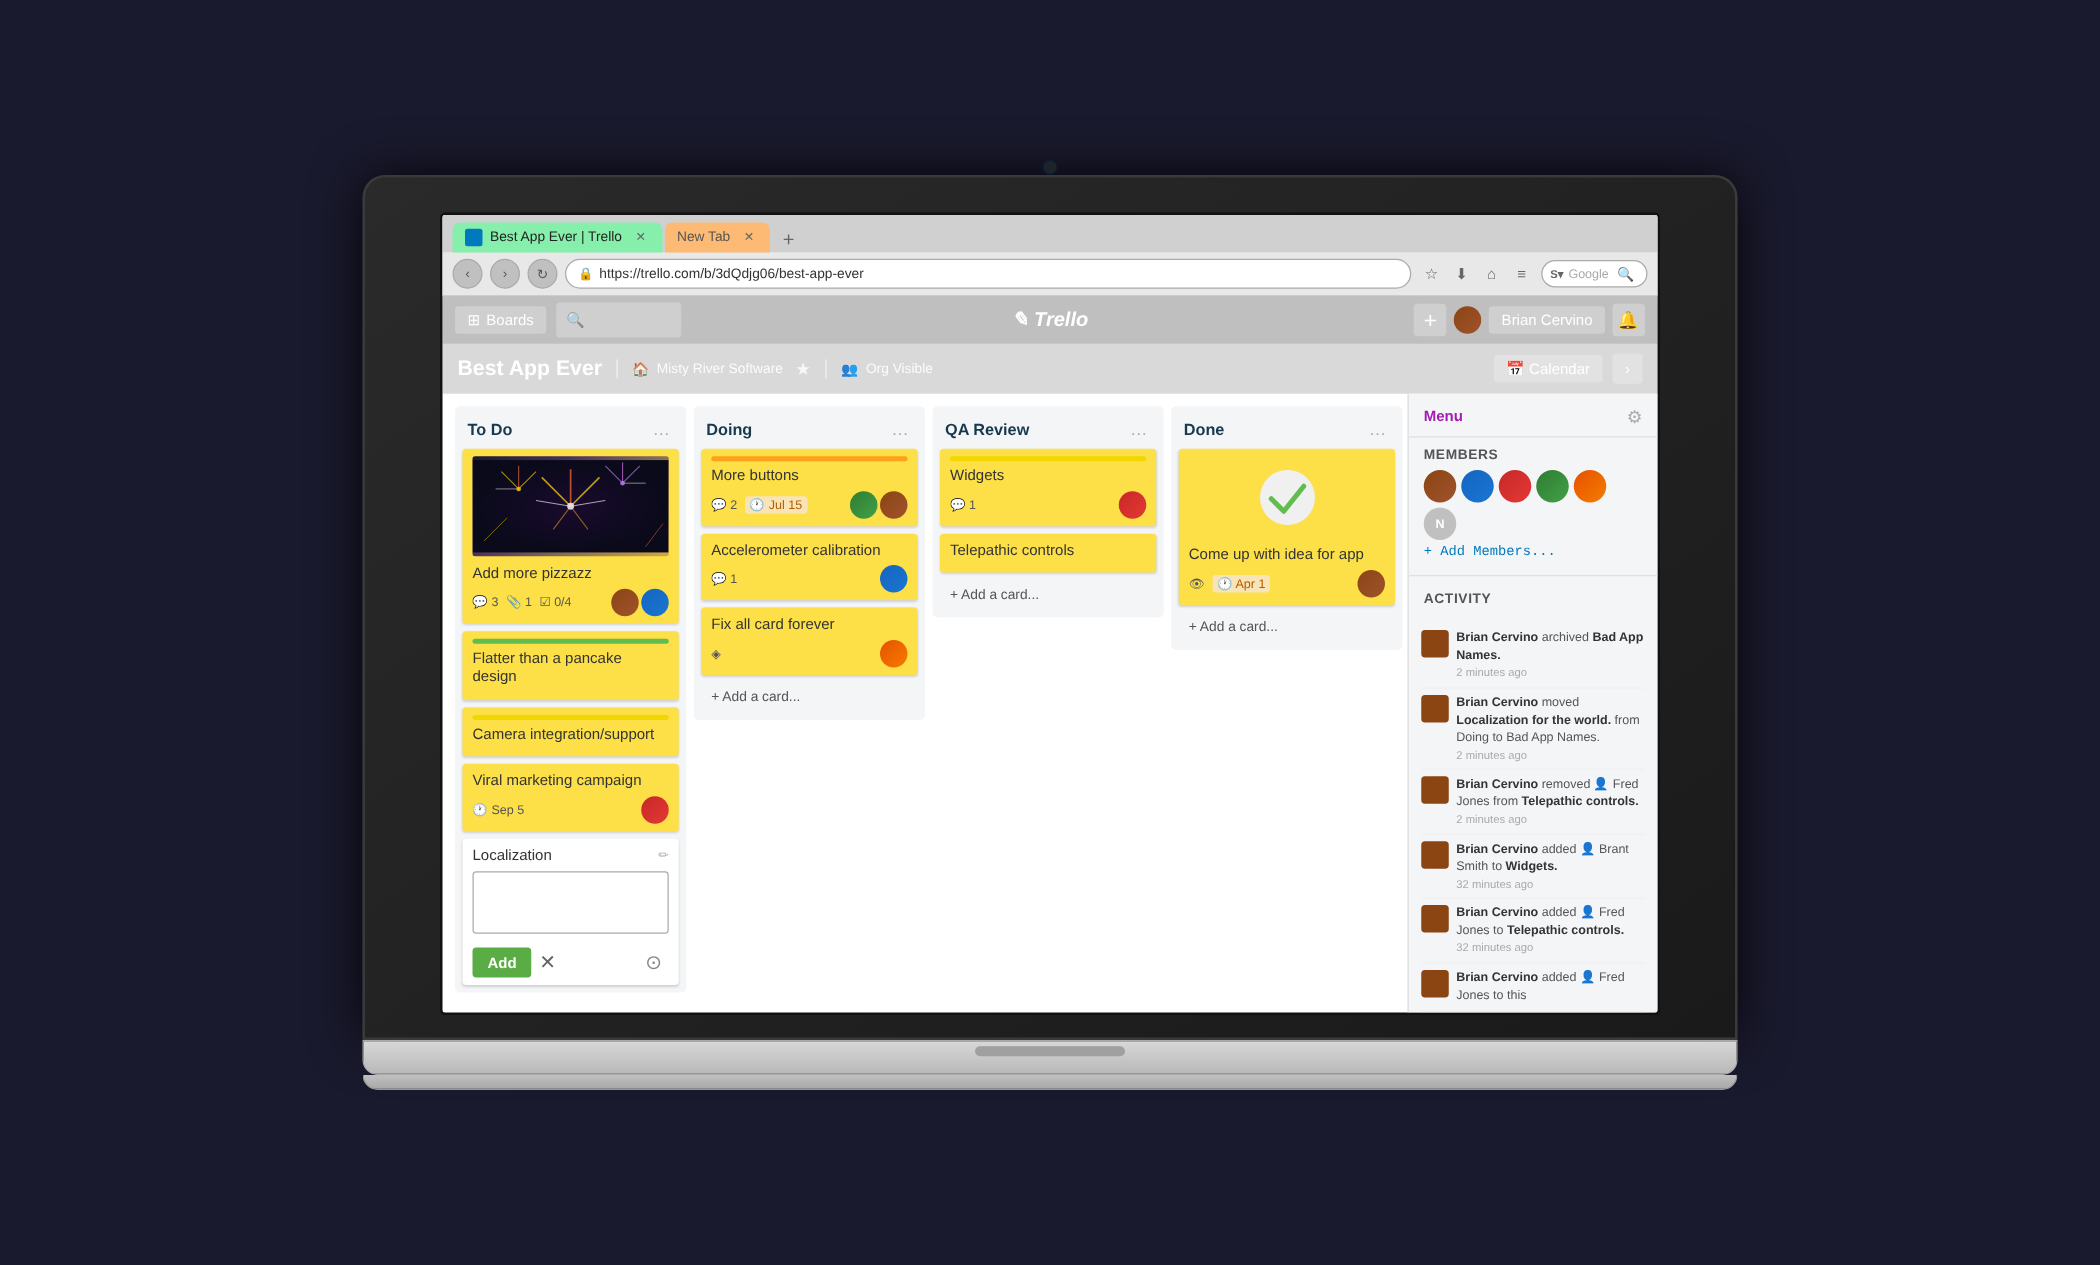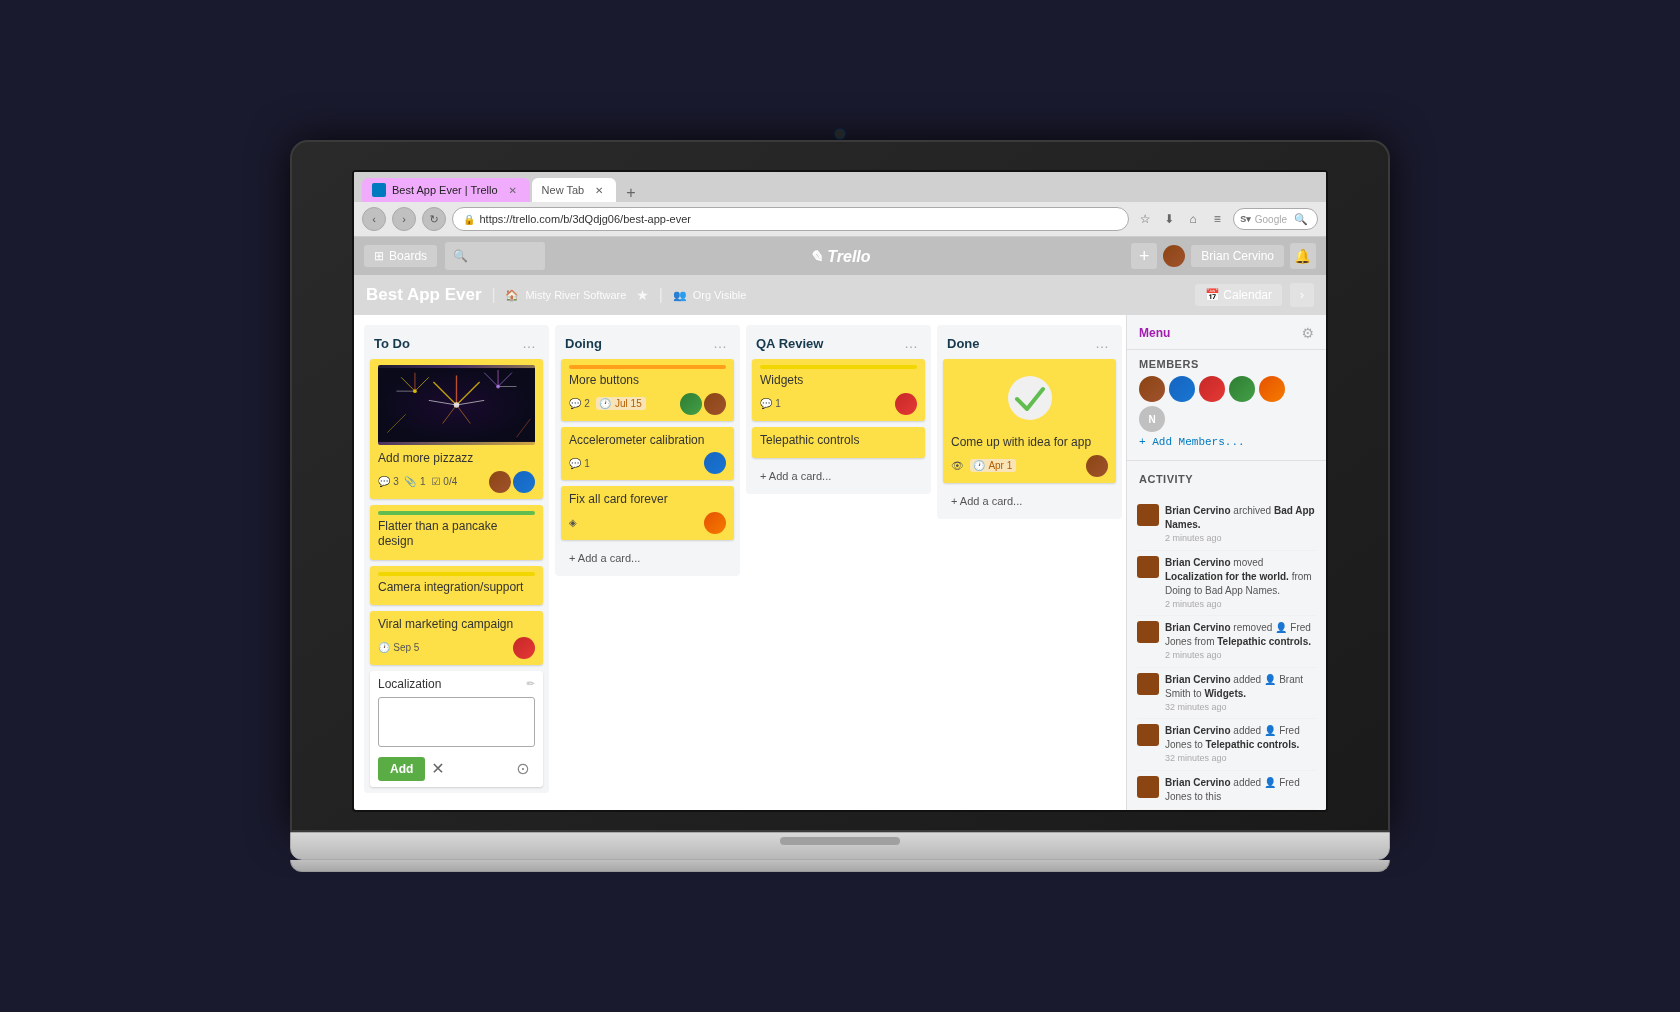--- a/index.html
+++ b/index.html
@@ -78,27 +78,27 @@
       gap: 6px;
       padding: 5px 10px;
       border-radius: 6px 6px 0 0;
       font-size: 11px;
       color: #333;
       cursor: pointer;
       max-width: 180px;
     }
 
     .tab.active {
-      background: #f0abfc;
+      background: #86efac;
       color: #222;
       text-align: center;
     }
 
     .tab.inactive {
-      background: #ffffff;
+      background: #fdba74;
       color: #555;
     }
 
     .tab-favicon {
       width: 14px;
       height: 14px;
       background: #0079bf;
       border-radius: 2px;
       flex-shrink: 0;
     }

